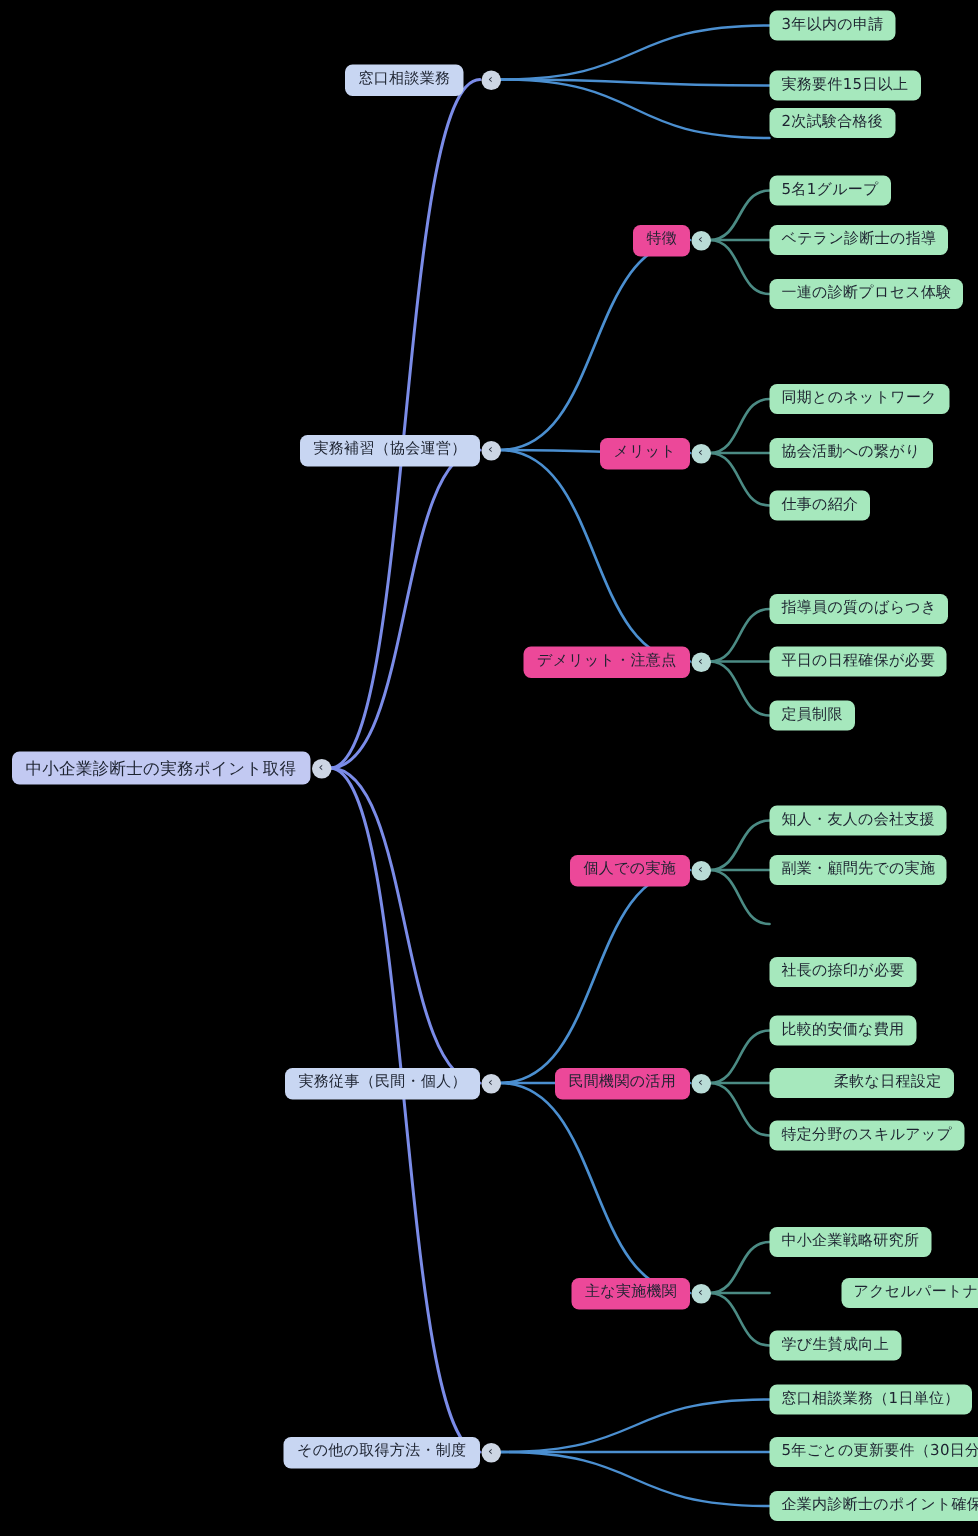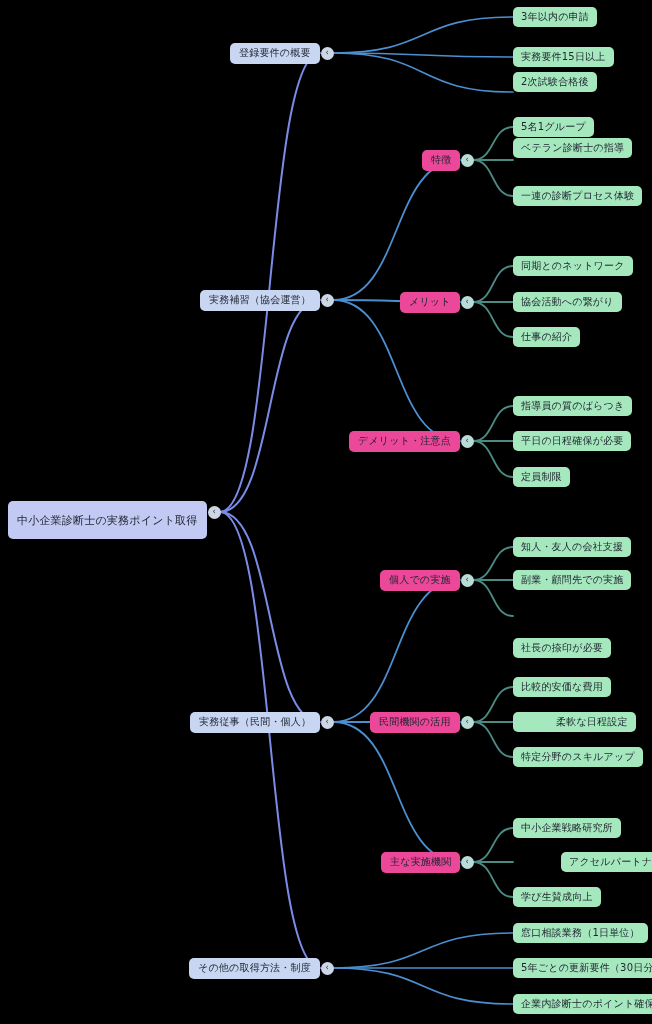--- a/index.html
+++ b/index.html
@@ -9,21 +9,21 @@
     font-family:"DejaVu Sans","Liberation Sans",sans-serif;
   }
   #stage { position:absolute; inset:0; width:652px; height:1024px; }
   svg.edges { position:absolute; left:0; top:0; width:652px; height:1024px; pointer-events:none; }
 
   .node {
     position:absolute; display:flex; align-items:center; justify-content:center;
     border-radius:5px; white-space:nowrap; color:#1d2330; line-height:1;
     letter-spacing:.2px;
   }
-  .node.root  { background:#c2c9f2; font-size:11px; height:38px; padding:0 9px; }
+  .node.root  { background:#c2c9f2; font-size:11px; height:22px; padding:0 9px; }
   .node.lvl1  { background:#c8d6f2; font-size:10px; height:21px; padding:0 9px; }
   .node.lvl2  { background:#ec4899; font-size:10px; height:21px; padding:0 9px; }
   .node.leaf  { background:#a6e8bd; font-size:10px; height:20px; padding:0 8px; }
 
   .badge {
     position:absolute; width:13px; height:13px; border-radius:50%;
     background:#cdd6e4; display:flex; align-items:center; justify-content:center;
     font-size:8px; color:#2c3340; line-height:1; font-family:"DejaVu Sans",sans-serif;
   }
   .badge.teal { background:#b9dcd7; }
@@ -64,31 +64,31 @@
       <path d="M473,862 C495,862 491,862 513,862" fill="none" stroke="#4b8b84" stroke-width="1.8" stroke-linecap="round"></path>
       <path d="M473,862 C495,862 491,897 513,897" fill="none" stroke="#4b8b84" stroke-width="1.8" stroke-linecap="round"></path>
       <path d="M220,512 C275,512 265,968 320,968" fill="none" stroke="#7b8ce8" stroke-width="2" stroke-linecap="round"></path>
       <path d="M333,968 C432,968 414,933 513,933" fill="none" stroke="#4b8fd0" stroke-width="1.6" stroke-linecap="round"></path>
       <path d="M333,968 C432,968 414,968 513,968" fill="none" stroke="#4b8fd0" stroke-width="1.6" stroke-linecap="round"></path>
       <path d="M333,968 C432,968 414,1004 513,1004" fill="none" stroke="#4b8fd0" stroke-width="1.6" stroke-linecap="round"></path>
     </svg>
   <div id="nodes">
       <div class="node root" style="top: 501px; left: 8px;">中小企業診断士の実務ポイント取得</div>
       <div class="badge" style="left: 207.5px; top: 505.5px;">‹</div>
-      <div class="node lvl1" style="top: 42.5px; left: 230px;">登録要件の概要</div>
+      <div class="node lvl1" style="top: 42.5px; left: 230px;">窓口相談業務</div>
       <div class="badge" style="left: 320.5px; top: 46.5px;">‹</div>
       <div class="node leaf" style="top: 7px; left: 513px;">3年以内の申請</div>
       <div class="node leaf" style="top: 47px; left: 513px;">実務要件15日以上</div>
       <div class="node leaf" style="top: 72px; left: 513px;">2次試験合格後</div>
       <div class="node lvl1" style="top: 289.5px; left: 200px;">実務補習（協会運営）</div>
       <div class="badge" style="left: 320.5px; top: 293.5px;">‹</div>
       <div class="node lvl2" style="top: 149.5px; left: 422px;">特徴</div>
       <div class="badge teal" style="left: 460.5px; top: 153.5px;">‹</div>
       <div class="node leaf" style="top: 117px; left: 513px;">5名1グループ</div>
-      <div class="node leaf" style="top: 138px; left: 513px;">ベテラン診断士の指導</div>
+      <div class="node leaf" style="top: 150px; left: 513px;">ベテラン診断士の指導</div>
       <div class="node leaf" style="top: 186px; left: 513px;">一連の診断プロセス体験</div>
       <div class="node lvl2" style="top: 291.5px; left: 400px;">メリット</div>
       <div class="badge teal" style="left: 460.5px; top: 295.5px;">‹</div>
       <div class="node leaf" style="top: 256px; left: 513px;">同期とのネットワーク</div>
       <div class="node leaf" style="top: 292px; left: 513px;">協会活動への繋がり</div>
       <div class="node leaf" style="top: 327px; left: 513px;">仕事の紹介</div>
       <div class="node lvl2" style="top: 430.5px; left: 349px;">デメリット・注意点</div>
       <div class="badge teal" style="left: 460.5px; top: 434.5px;">‹</div>
       <div class="node leaf" style="top: 396px; left: 513px;">指導員の質のばらつき</div>
       <div class="node leaf" style="top: 431px; left: 513px;">平日の日程確保が必要</div>

